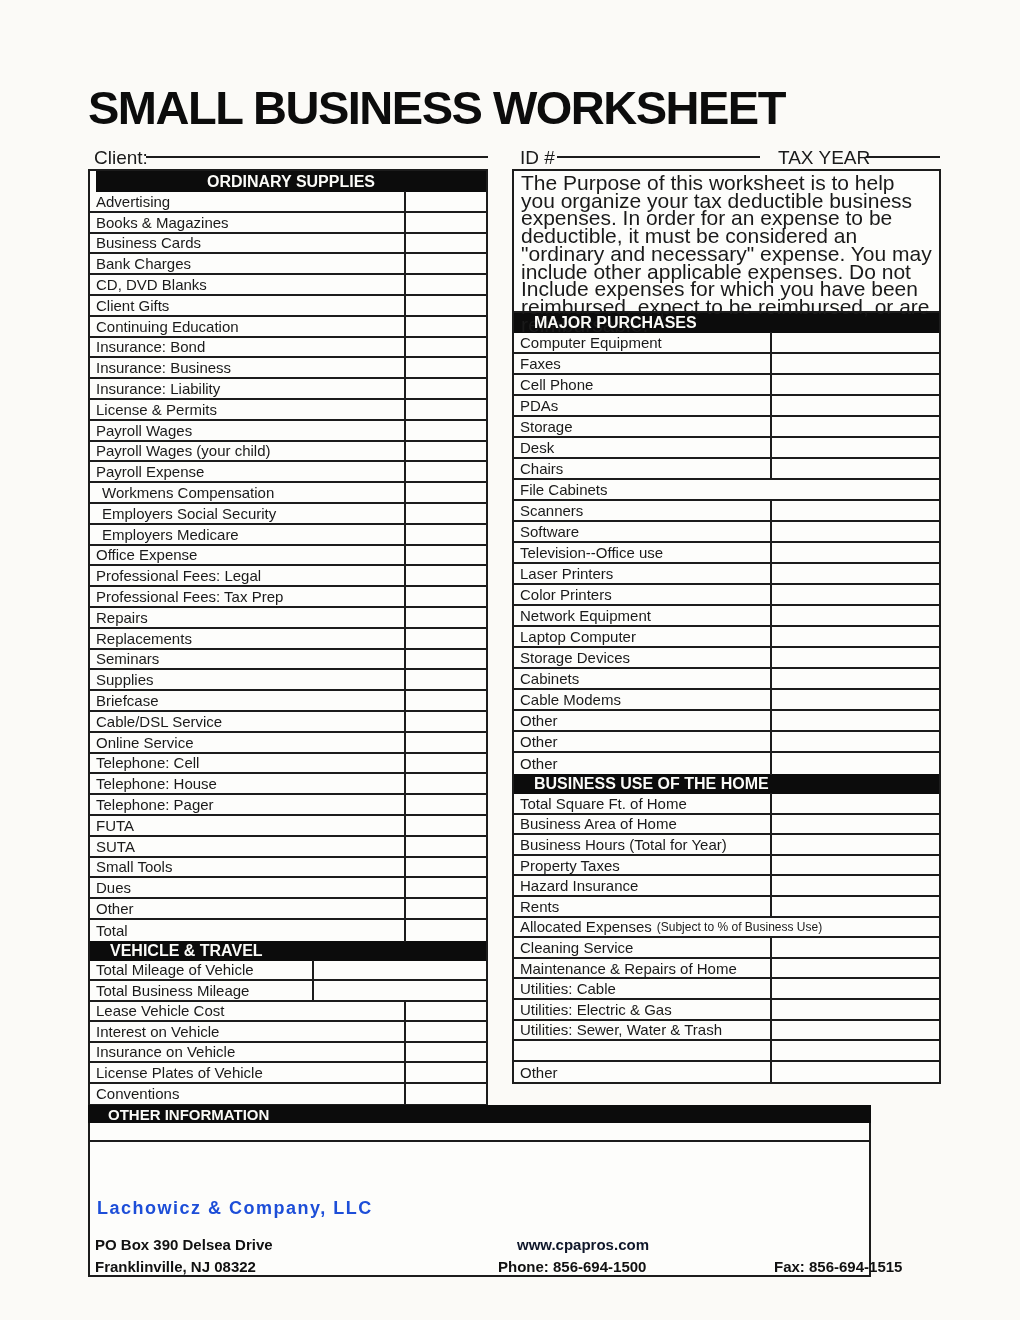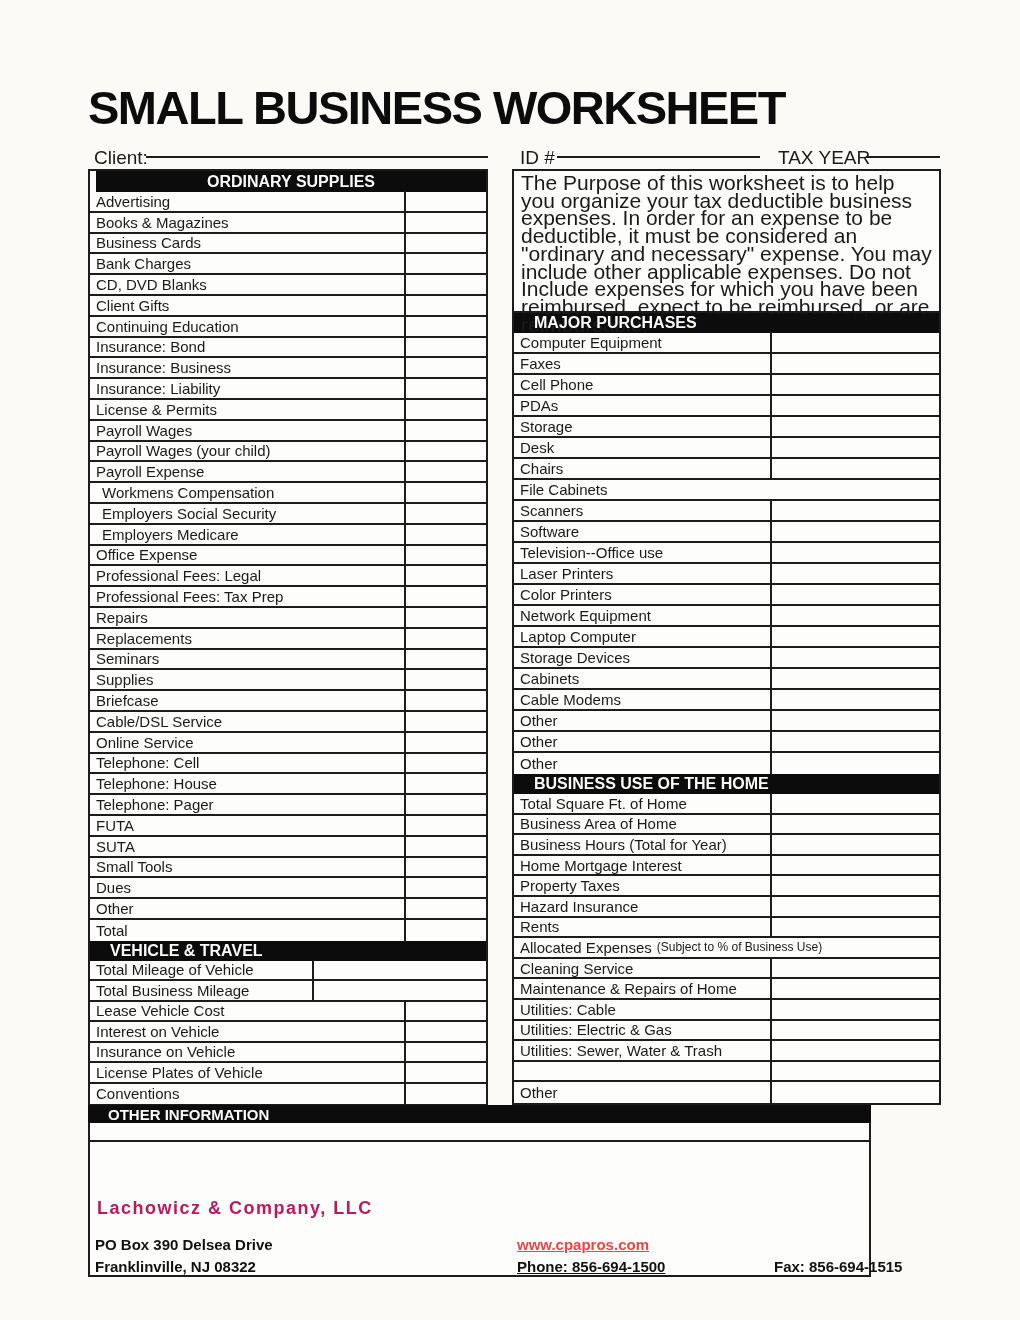--- a/index.html
+++ b/index.html
@@ -59,27 +59,27 @@
   .empty-strip{
     height:19px;border-left:2px solid #1c1c1c;border-right:2px solid #1c1c1c;
     border-bottom:2px solid #1c1c1c;background:#fdfdfb;box-sizing:border-box;
   }
   .footer-box{
     position:relative;height:135px;background:#fdfdfb;box-sizing:border-box;
     border:2px solid #1c1c1c;border-top:none;
   }
   .company{
     position:absolute;left:7px;top:56px;font-size:18px;font-weight:bold;
-    letter-spacing:1.5px;white-space:nowrap;color:#be185d;
+    letter-spacing:1.5px;white-space:nowrap;color:#1d4ed8;
   }
   .ft{position:absolute;font-size:15px;font-weight:bold;white-space:nowrap;color:#111;}
   .addr1{left:5px;top:94px;}
   .addr2{left:5px;top:116px;}
-  .website{left:427px;top:94px;color:#ef4444;text-decoration:underline;cursor:pointer;}
-  .phone{left:427px;top:116px;text-decoration:underline;}
+  .website{left:427px;top:94px;color:#0f172a;cursor:pointer;}
+  .phone{left:408px;top:116px;}
   .fax{left:684px;top:116px;}
 </style>
 </head>
 <body>
 
 <div class="page">
 
   <div class="page-title">SMALL BUSINESS WORKSHEET</div>
 
   <span class="hdr-label client-label">Client:</span>
@@ -364,24 +364,20 @@
           <div class="row">
             <span class="cell-label">Total Square Ft. of Home</span>
             <div class="divider"></div>
           </div>
           <div class="row">
             <span class="cell-label">Business Area of Home</span>
             <div class="divider"></div>
           </div>
           <div class="row">
             <span class="cell-label">Business Hours (Total for Year)</span>
-            <div class="divider"></div>
-          </div>
-          <div class="row">
-            <span class="cell-label">Home Mortgage Interest</span>
             <div class="divider"></div>
           </div>
           <div class="row">
             <span class="cell-label">Property Taxes</span>
             <div class="divider"></div>
           </div>
           <div class="row">
             <span class="cell-label">Hazard Insurance</span>
             <div class="divider"></div>
           </div>

